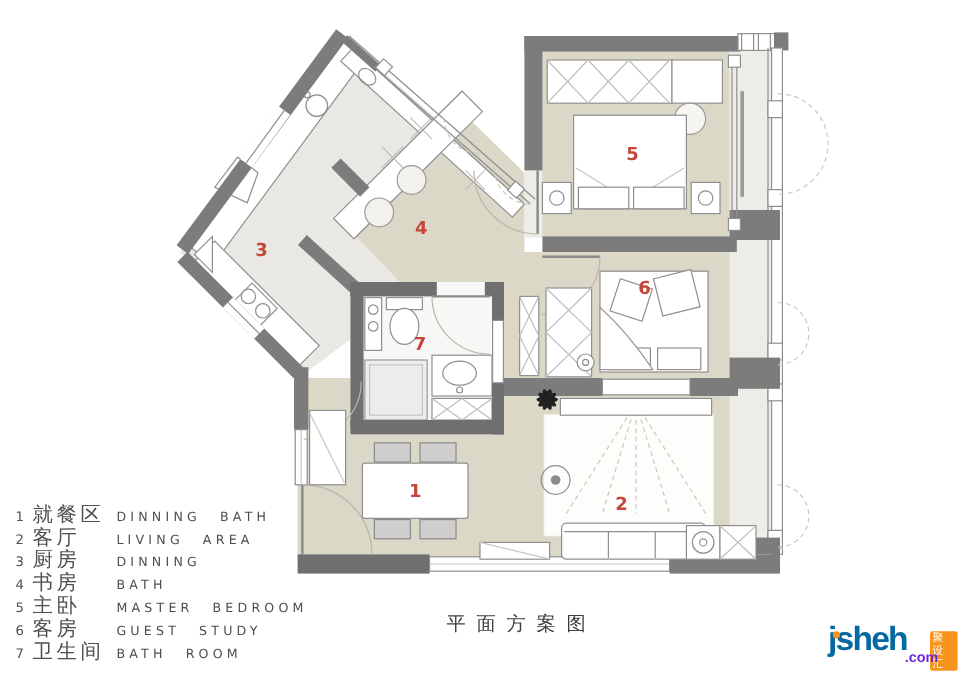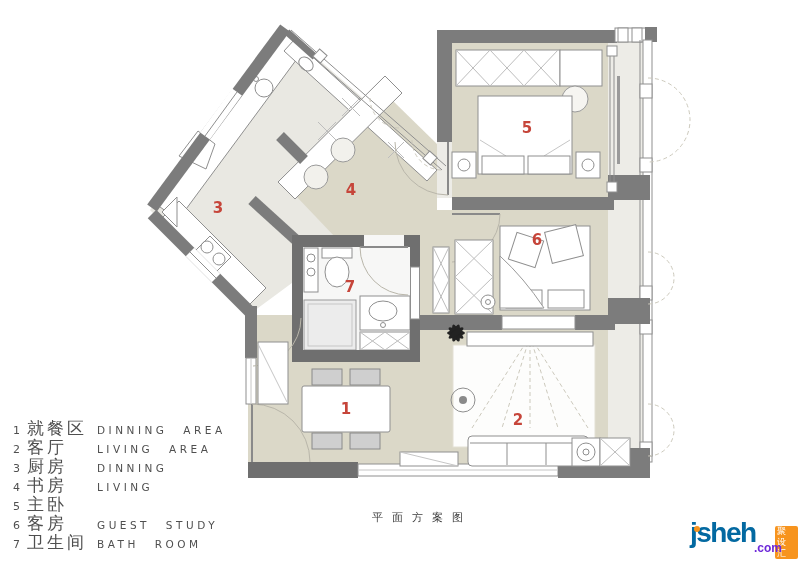--- a/index.html
+++ b/index.html
@@ -24,21 +24,21 @@
   
   .legend{position:absolute;left:13px;top:417px;color:#4f4f4f;}
   .legend-row{display:flex;align-items:baseline;height:19px;}
   .l-num{width:14px;font-size:11px;font-family:"DejaVu Sans",sans-serif;}
   .l-zh {width:70px;font-size:17px;letter-spacing:3px;
          font-family:"DejaVu Serif",serif;}
   .l-en {font-size:10.5px;letter-spacing:3.5px;word-spacing:9px;font-weight:500;
          font-family:"DejaVu Sans",sans-serif;}
 
   
-  .plan-title{position:absolute;left:372px;top:510px;font-size:11px;
+  .plan-title{position:absolute;left:372px;top:510px;font-size:16px;
         letter-spacing:9px;color:#3d3d3d;font-family:"DejaVu Serif",serif;}
 
   
   .logo{position:absolute;left:690px;top:524px;width:108px;height:40px;}
   .logo-name{position:absolute;left:0;top:-7px;font-size:28px;font-weight:bold;
         color:#0369a1;letter-spacing:-1.5px;}
   .logo-dot{position:absolute;left:4px;top:2px;width:6px;height:6px;
         background:#f7941e;border-radius:50%;}
   .logo-badge{position:absolute;left:61px;top:2px;background:#f7941e;color:#fff;
         font-size:9px;line-height:11px;padding:0 2px;border-radius:2px;letter-spacing:1px;margin-left:24px;}
@@ -276,40 +276,41 @@
     <text class="rn" x="527" y="133">5</text>
     <text class="rn" x="537" y="245">6</text>
     <text class="rn" x="350" y="292">7</text>
   </g>
 </svg>
 
   <div class="legend">
     <div class="legend-row">
       <span class="l-num">1</span>
       <span class="l-zh">就餐区</span>
-      <span class="l-en">DINNING AREA</span>
+      <span class="l-en">DINNING BATH</span>
     </div>
     <div class="legend-row">
       <span class="l-num">2</span>
       <span class="l-zh">客厅</span>
       <span class="l-en">LIVING AREA</span>
     </div>
     <div class="legend-row">
       <span class="l-num">3</span>
       <span class="l-zh">厨房</span>
       <span class="l-en">DINNING</span>
     </div>
     <div class="legend-row">
       <span class="l-num">4</span>
       <span class="l-zh">书房</span>
-      <span class="l-en">LIVING</span>
+      <span class="l-en">BATH</span>
     </div>
     <div class="legend-row">
       <span class="l-num">5</span>
       <span class="l-zh">主卧</span>
+      <span class="l-en">MASTER BEDROOM</span>
     </div>
     <div class="legend-row">
       <span class="l-num">6</span>
       <span class="l-zh">客房</span>
       <span class="l-en">GUEST STUDY</span>
     </div>
     <div class="legend-row">
       <span class="l-num">7</span>
       <span class="l-zh">卫生间</span>
       <span class="l-en">BATH ROOM</span>

